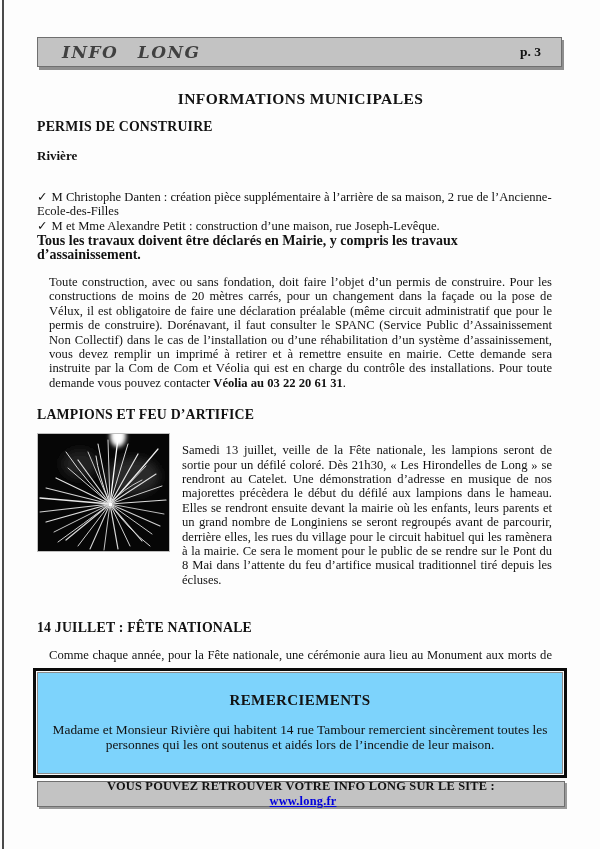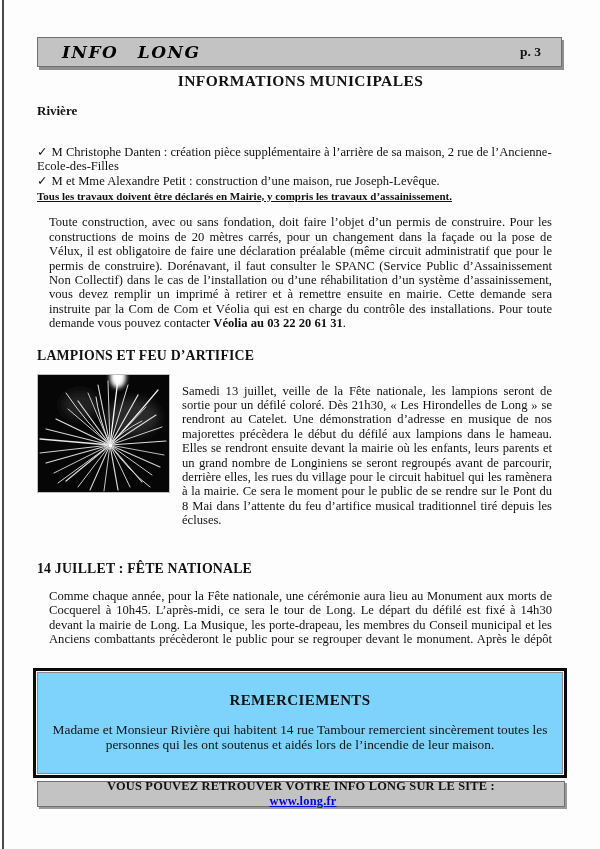--- a/index.html
+++ b/index.html
@@ -6,35 +6,35 @@
   body{width:600px;height:849px;background:#fdfdfd;overflow:hidden;
        font-family:"Liberation Serif", serif;color:#121212;}
   .page{position:relative;width:600px;height:849px;background:#fdfdfd;overflow:hidden;}
   .scan-edge{position:absolute;left:2px;top:0;width:2px;height:849px;background:#4a4a4a;}
 
   
   .masthead{position:absolute;left:37px;top:37px;width:525px;height:30px;box-sizing:border-box;
             background:#c3c3c3;border:1px solid #6f6f6f;box-shadow:2px 3px 0 #8f8f8f;
             display:flex;align-items:center;justify-content:space-between;padding:0 20px 0 24px;}
   .masthead .title{font-family:"DejaVu Serif", serif;font-style:italic;font-weight:bold;
-            font-size:17px;letter-spacing:1.5px;word-spacing:12px;color:#000000;}
+            font-size:17px;letter-spacing:1.5px;word-spacing:12px;color:#404040;}
   .masthead .pageno{font-weight:bold;font-size:13.5px;}
 
   
-  .content{position:absolute;left:37px;top:57px;width:527px;height:590px;overflow:hidden;}
+  .content{position:absolute;left:37px;top:75px;width:527px;height:590px;overflow:hidden;}
   .main-title{text-align:center;font-weight:bold;font-size:15.5px;letter-spacing:.4px;margin-top:15px;}
   h2{font-size:13.8px;font-weight:bold;margin:0;letter-spacing:.2px;}
   .h2-permis{margin-top:11px;}
   .h2-lampions{margin-top:17px;}
   .h2-fete{margin-top:21px;}
   .accepte{font-weight:bold;font-size:13px;margin-top:13px;}
   .permit-list{list-style:none;margin:26px 0 0 0;padding:0;font-size:12.6px;line-height:14.3px;}
   .permit-list li{margin:0;}
   .check{display:inline-block;margin-right:4px;}
-  .notice{font-weight:bold;text-decoration:underline;font-size:11px;line-height:14.5px;margin-top:1px;}
+  .notice{font-weight:bold;font-size:14px;line-height:14.5px;margin-top:1px;}
   p.body{margin:12px;font-size:12.6px;line-height:14.4px;text-align:justify;}
   .mt0{margin-top:0;}
   .mt8{margin-top:8px;}
   .b{font-weight:bold;}
 
   
   .lampions-row{display:flex;margin-top:8px;}
   .photo-frame{flex:0 0 auto;width:131px;height:117px;border:1px solid #bfbfbf;background:#050505;margin-top:2px;}
   .photo-frame svg{display:block;}
   .lampions-text{flex:1 1 auto;margin-left:22px;}
@@ -60,20 +60,21 @@
   <div class="scan-edge"></div>
 
   <div class="masthead">
     <span class="title">INFO LONG</span>
     <span class="pageno">p. 3</span>
   </div>
 
   <div class="content">
     <div class="main-title">INFORMATIONS MUNICIPALES</div>
 
+    <h2 class="h2-permis">PERMIS DE CONSTRUIRE</h2>
     <div class="accepte">Rivière</div>
 
     <ul class="permit-list">
       <li><span class="check">✓</span><span>M Christophe Danten : création pièce supplémentaire à l’arrière de sa maison, 2 rue de l’Ancienne-Ecole-des-Filles</span></li>
       <li><span class="check">✓</span><span>M et Mme Alexandre Petit : construction d’une maison, rue Joseph-Levêque.</span></li>
     </ul>
 
     <div class="notice">Tous les travaux doivent être déclarés en Mairie, y compris les travaux d’assainissement.</div>
 
     <p class="body mt0"><span>Toute construction, avec ou sans fondation, doit faire l’objet d’un permis de construire. Pour les constructions de moins de 20 mètres carrés, pour un changement dans la façade ou la pose de Vélux, il est obligatoire de faire une déclaration préalable (même circuit administratif que pour le permis de construire). Dorénavant, il faut consulter le SPANC (Service Public d’Assainissement Non Collectif) dans le cas de l’installation ou d’une réhabilitation d’un système d’assainissement, vous devez remplir un imprimé à retirer et à remettre ensuite en mairie. Cette demande sera instruite par la Com de Com et Véolia qui est en charge du contrôle des installations. Pour toute demande vous pouvez contacter </span><span class="b">Véolia au 03 22 20 61 31</span><span>.</span></p>

